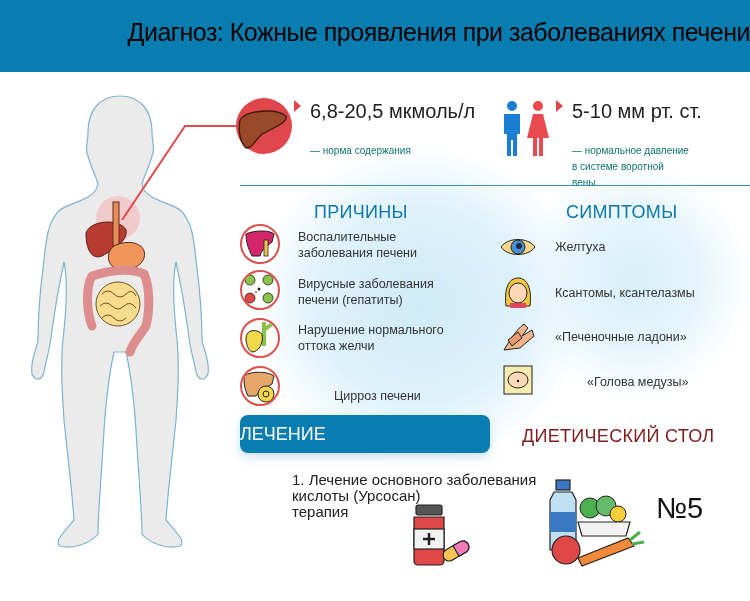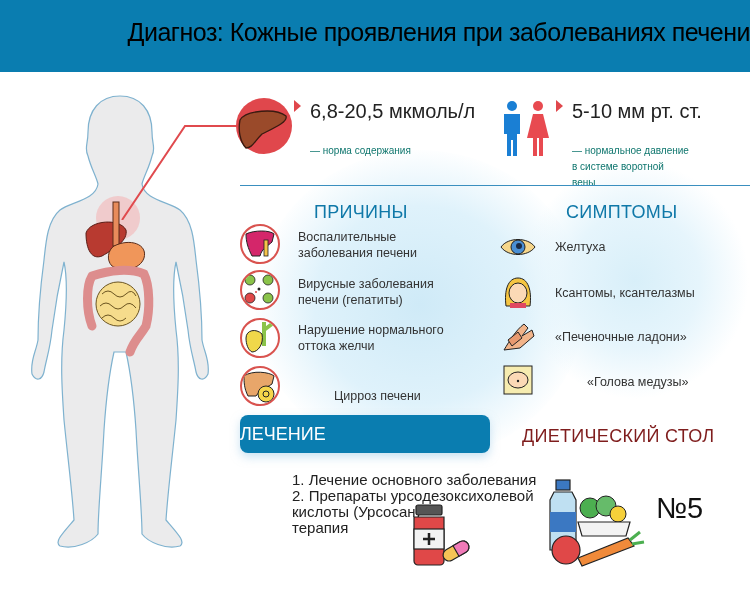--- a/index.html
+++ b/index.html
@@ -155,21 +155,20 @@
   <ellipse cx="16" cy="16" rx="10" ry="8" fill="#fbd9b6" stroke="#222" stroke-width="1"></ellipse>
   <circle cx="16" cy="17" r="1.2" fill="#222"></circle>
 </svg>
 <div class="abs item-text" style="left:587px;top:374px;">«Голова медузы»</div>
 
 <div class="treat-bar">
   <div class="treat-title">ЛЕЧЕНИЕ</div>
 </div>
 <div class="treat-list">
   <div>1.  Лечение основного заболевания</div>
-  <div>2.  Препараты урсодезоксихолевой</div>
   <div>кислоты (Урсосан)</div>
   <div>терапия</div>
 </div>
 
 <svg class="abs" style="left:410px;top:503px;" width="62" height="64" viewBox="0 0 62 64">
   <rect x="6" y="2" width="26" height="10" rx="2" fill="#555" stroke="#222" stroke-width="1.2"></rect>
   <path d="M4 14 h30 v44 a4 4 0 0 1 -4 4 h-22 a4 4 0 0 1 -4 -4 z" fill="#e04848" stroke="#222" stroke-width="1.2"></path>
   <rect x="4" y="26" width="30" height="20" fill="#f3f3f3" stroke="#222" stroke-width="1.2"></rect>
   <path d="M19 30 v12 M13 36 h12" stroke="#222" stroke-width="2.5"></path>
   <g transform="rotate(-30 46 48)">

